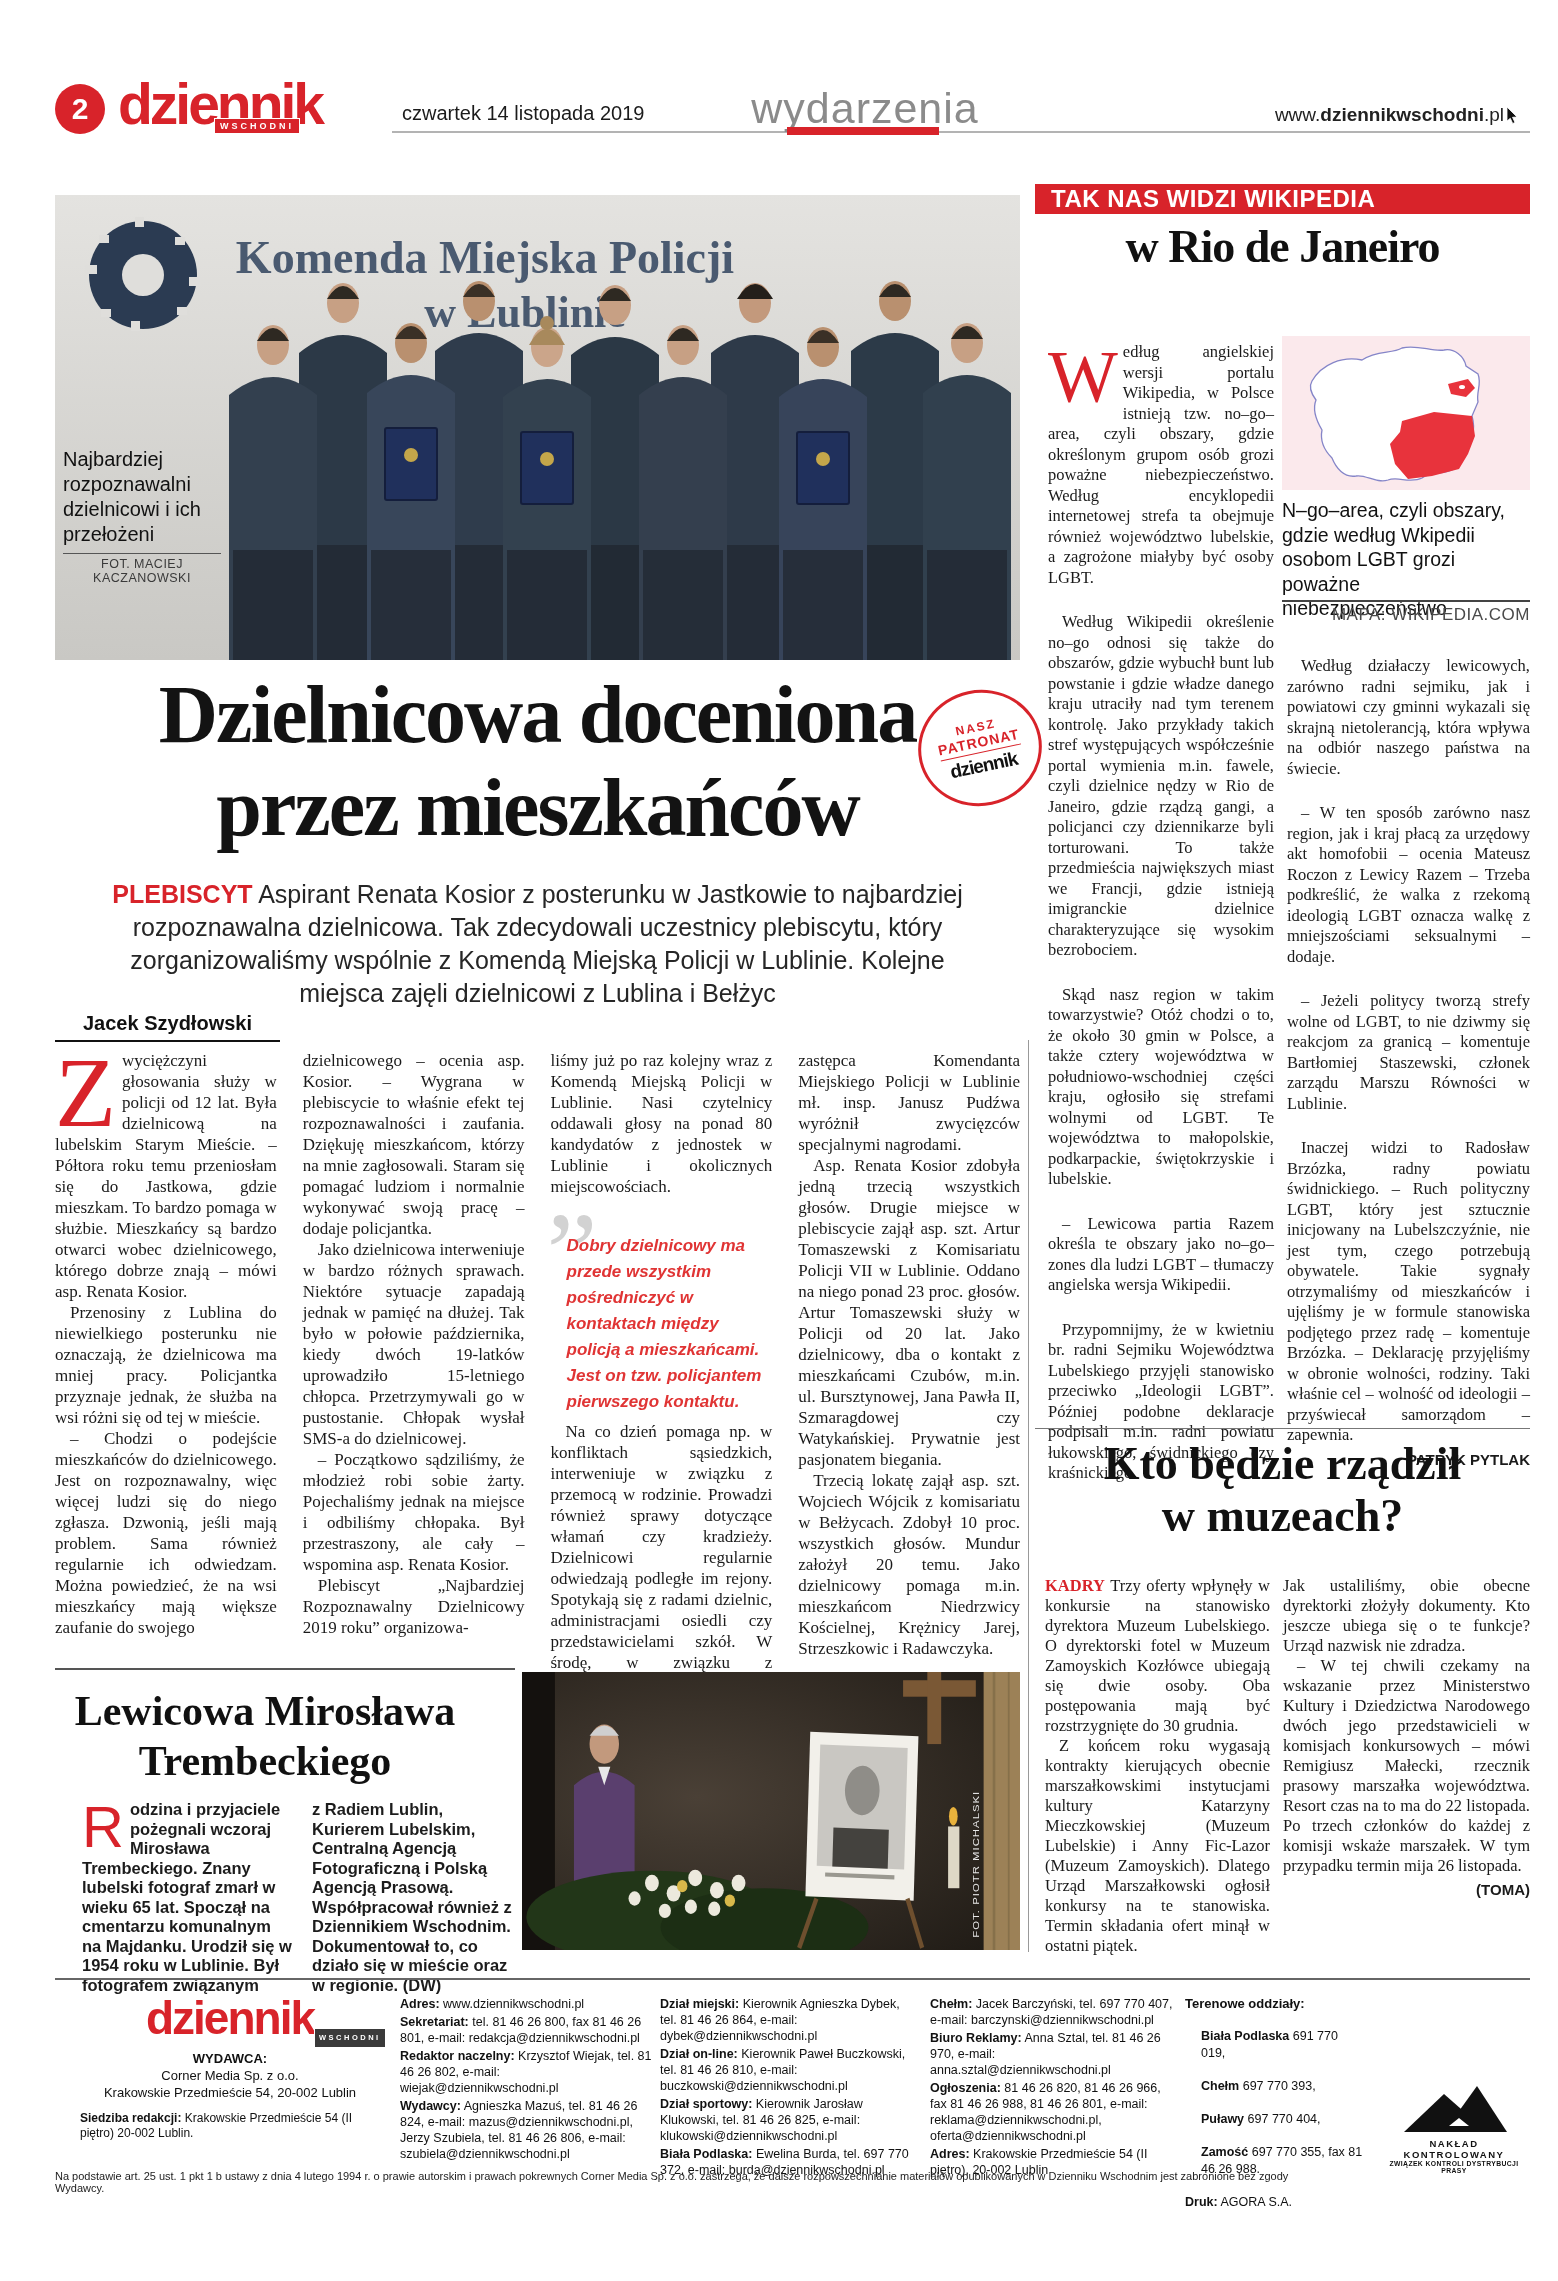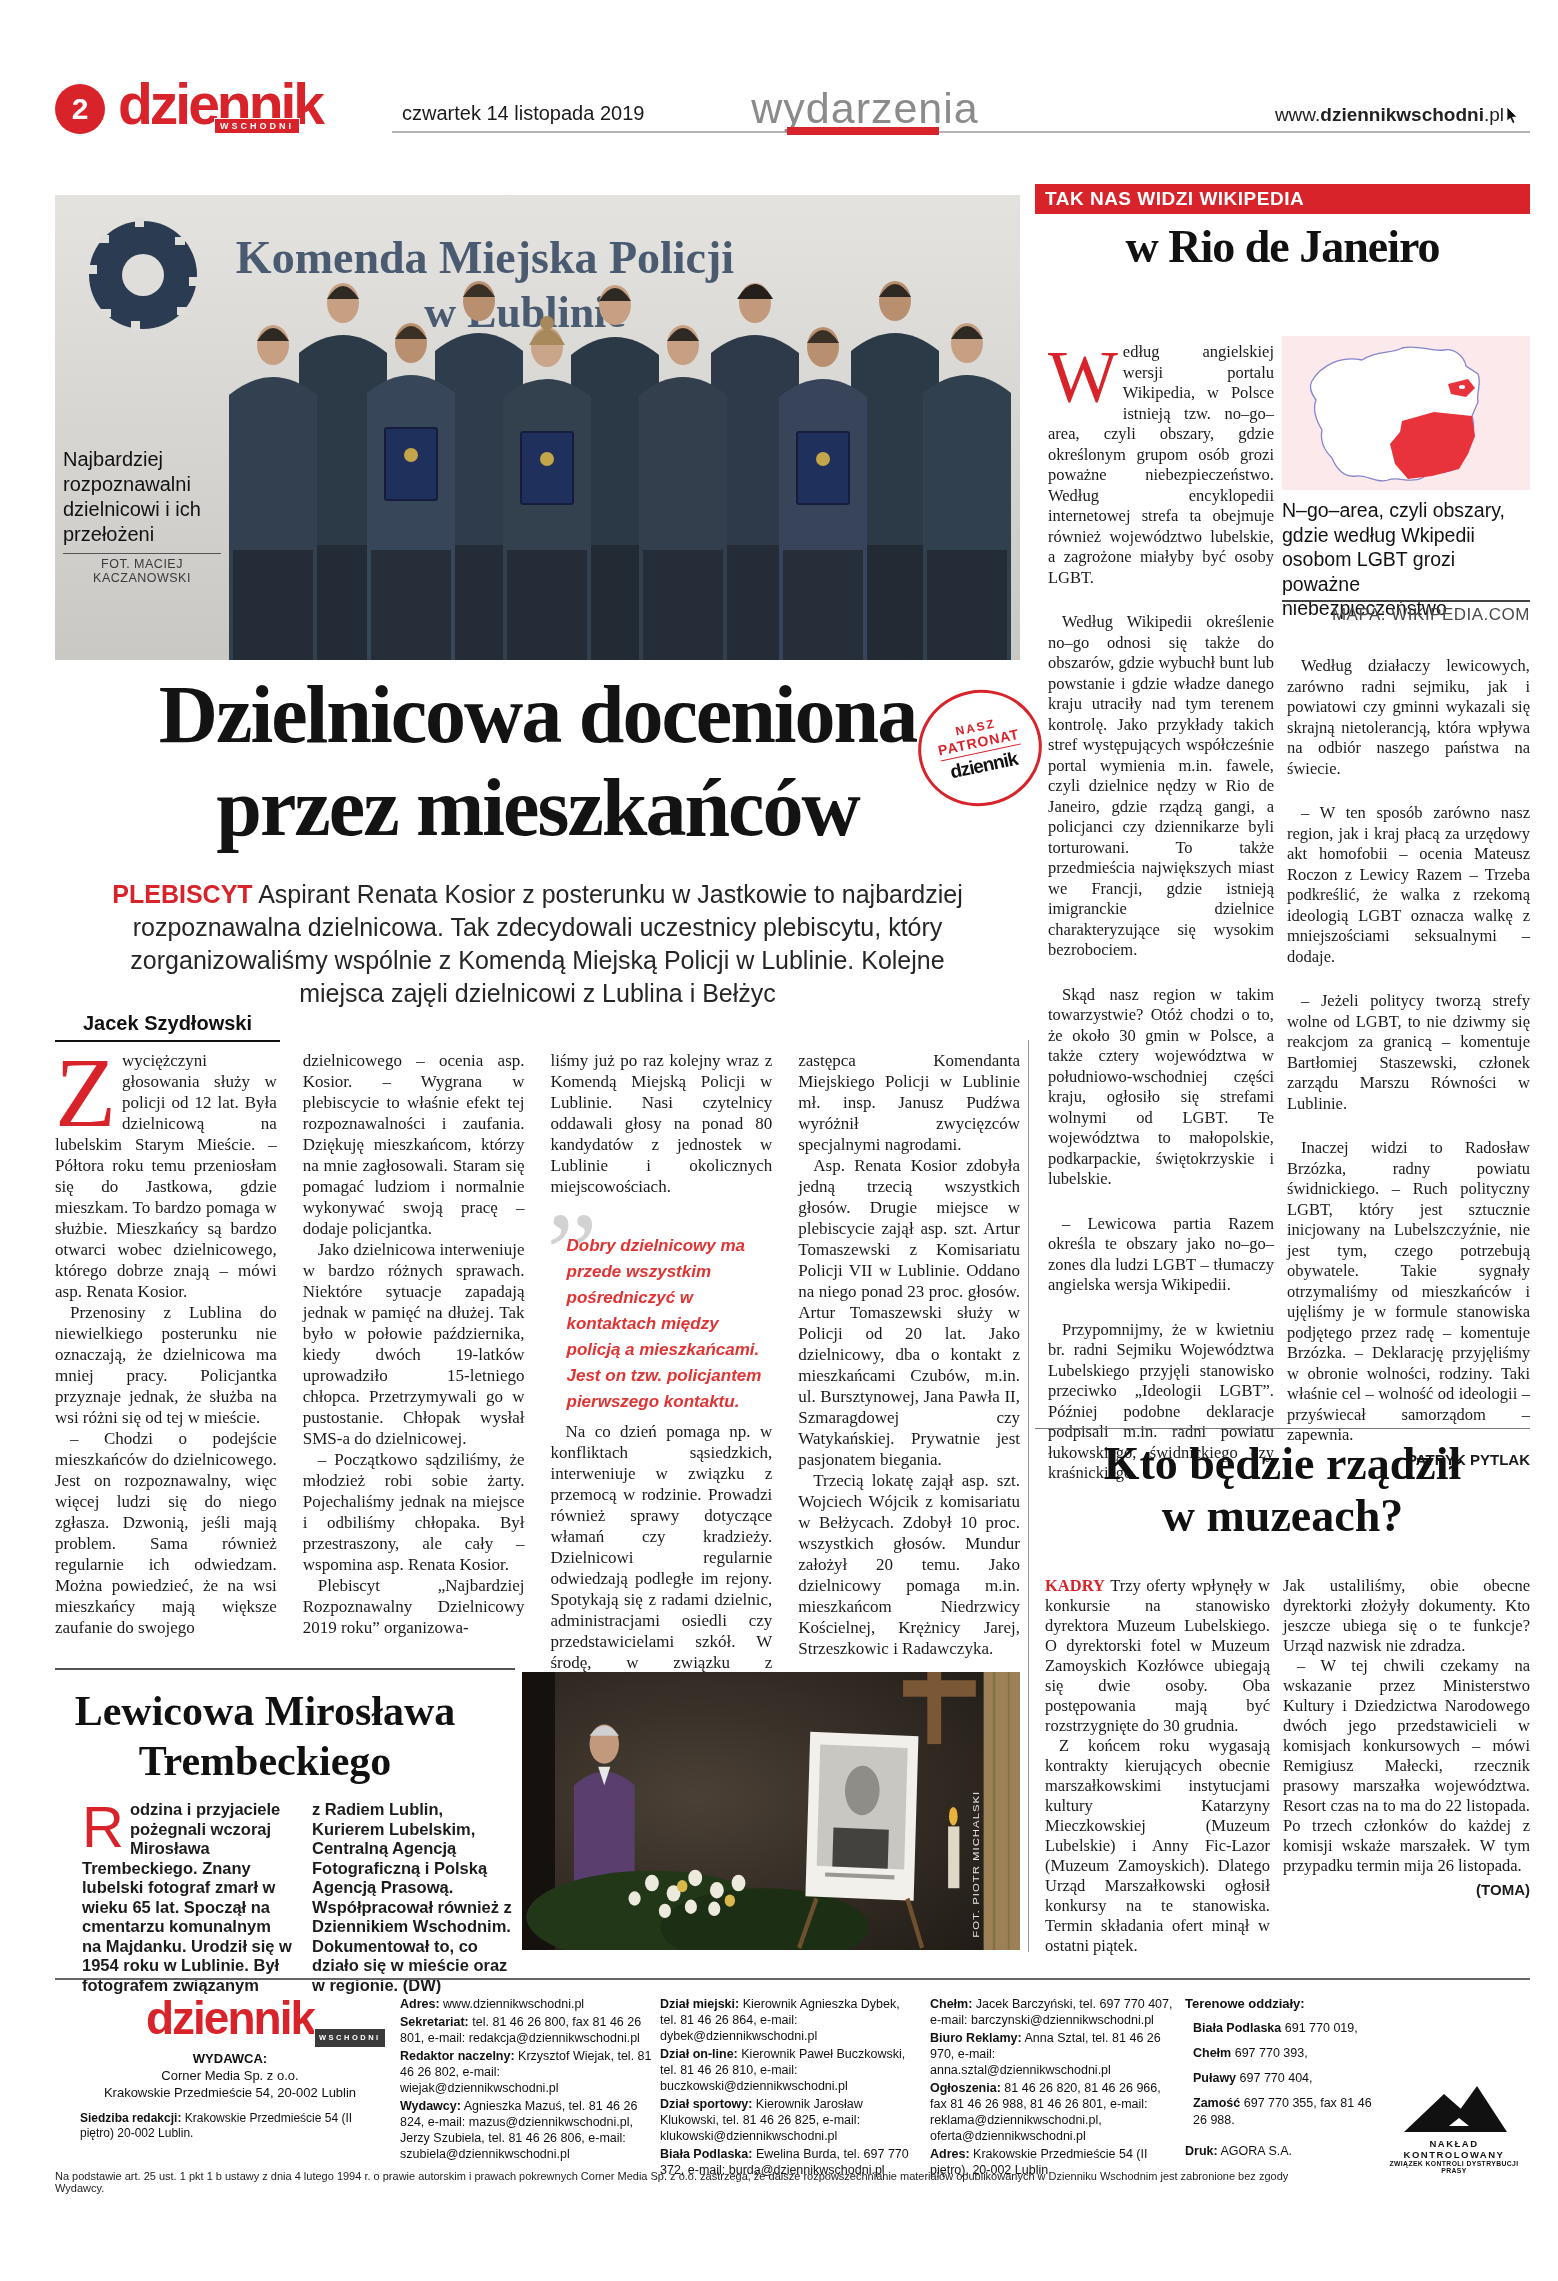--- a/index.html
+++ b/index.html
@@ -53,21 +53,21 @@
   .pull{position:relative;margin:8px 0 6px 0;}
   .pqm{position:absolute;left:-4px;top:-30px;font-family:"Liberation Serif",serif;
        font-size:115px;color:#d2d2d2;line-height:100px;}
   .pqt{position:relative;font-style:italic;font-weight:bold;font-size:17px;line-height:26px;color:#e03434;
        font-family:"Liberation Sans",sans-serif;text-align:left;padding-left:16px;margin-top:36px;}
 
   .vdiv{left:1028px;top:1040px;width:1px;height:912px;background:#999;}
 
   
   .banner{left:1035px;top:184px;width:495px;height:30px;background:#d8232a;color:#fff;
-          font-size:19px;font-weight:bold;line-height:30px;padding-left:10px;box-sizing:border-box;letter-spacing:0.5px;}
+          font-size:24px;font-weight:bold;line-height:30px;padding-left:16px;box-sizing:border-box;letter-spacing:0.5px;}
   .wiki-head{left:1035px;top:220px;width:495px;text-align:center;font-weight:700;color:#111;
              font-size:46px;line-height:53px;letter-spacing:-1px;}
   .railtext{font-family:"Liberation Serif","DejaVu Serif",serif;font-size:16.5px;line-height:20.5px;
             text-align:justify;color:#1a1a1a;}
   .railtext p{margin:0;}
   .railtext p.ind{text-indent:14px;margin-top:24px;}
   .wiki-colA{left:1048px;top:342px;width:226px;}
   .dcW{float:left;font-family:"Liberation Serif",serif;color:#d8232a;font-size:74px;line-height:62px;margin:4px 5px 0 0;}
   .mapbox{left:1282px;top:336px;width:248px;height:154px;}
   .map-caption{left:1282px;top:498px;width:248px;font-size:19.5px;line-height:24.5px;color:#111;}
@@ -105,21 +105,21 @@
   .f-col1{left:80px;top:1994px;width:300px;text-align:center;}
   .f-logo-txt{font-size:46px;font-weight:800;color:#d8232a;letter-spacing:-2px;line-height:48px;}
   .f-logo-band{position:absolute;left:168px;top:34px;background:#3a3a3a;color:#fff;border:1px solid #fff;
                font-size:7.5px;letter-spacing:2.5px;padding:1px 4px;font-weight:bold;}
   .f-wydawca{margin-top:8px;font-size:13px;line-height:17px;}
   .f-siedziba{margin-top:10px;font-size:12px;line-height:15px;text-align:left;}
   .f-col2{left:400px;top:1996px;width:252px;}
   .f-col3{left:660px;top:1996px;width:258px;}
   .f-col4{left:930px;top:1996px;width:245px;}
   .f-col5{left:1185px;top:1996px;width:195px;}
-  .f-branch{margin:8px;line-height:17px;}
+  .f-branch{margin:16px;line-height:17px;}
   .f-druk{margin-top:14px;}
   .control{left:1378px;top:2082px;width:152px;text-align:center;}
   .ctrl-l1{font-size:9.5px;font-weight:bold;letter-spacing:1.5px;color:#111;}
   .ctrl-l2{font-size:6.8px;font-weight:bold;letter-spacing:0.4px;color:#111;}
   .legal{left:55px;top:2170px;width:1250px;font-size:11px;color:#1c1c1c;}
 </style>
 </head>
 <body>
 
 <div class="page">

